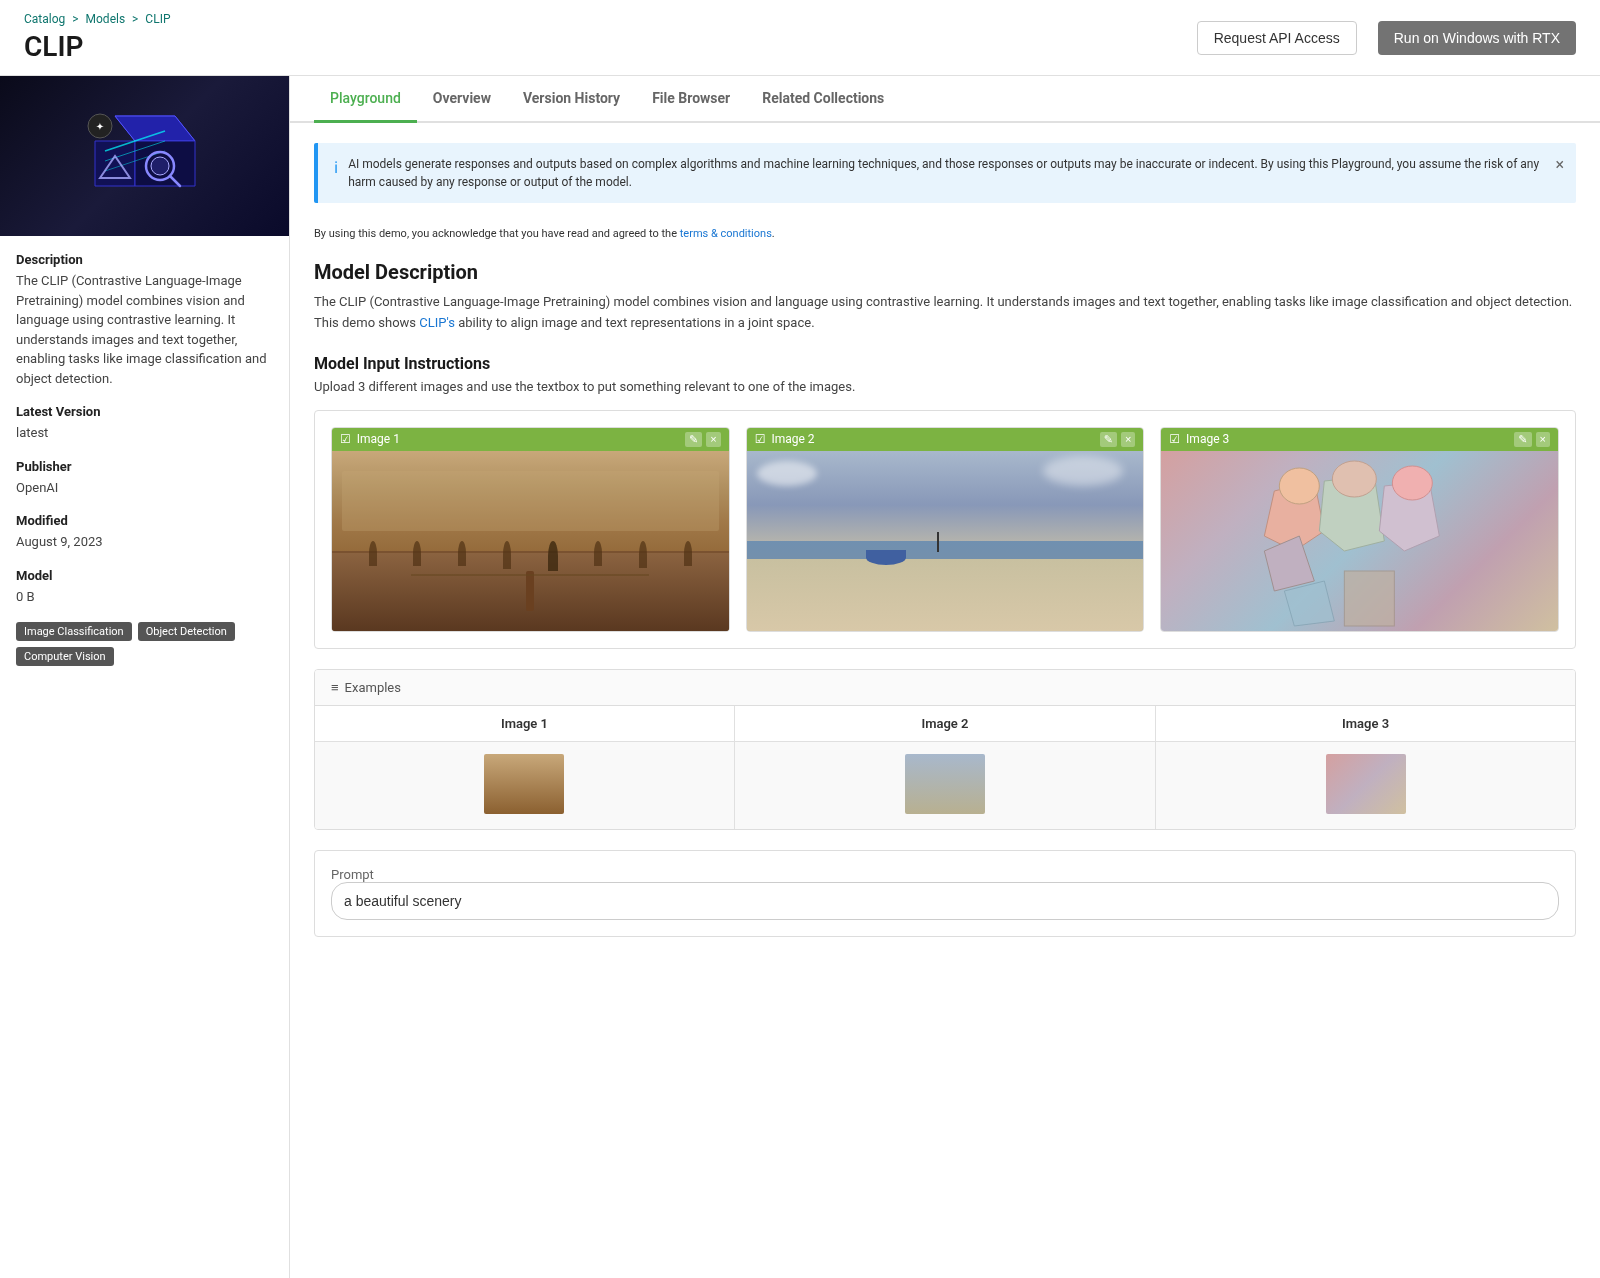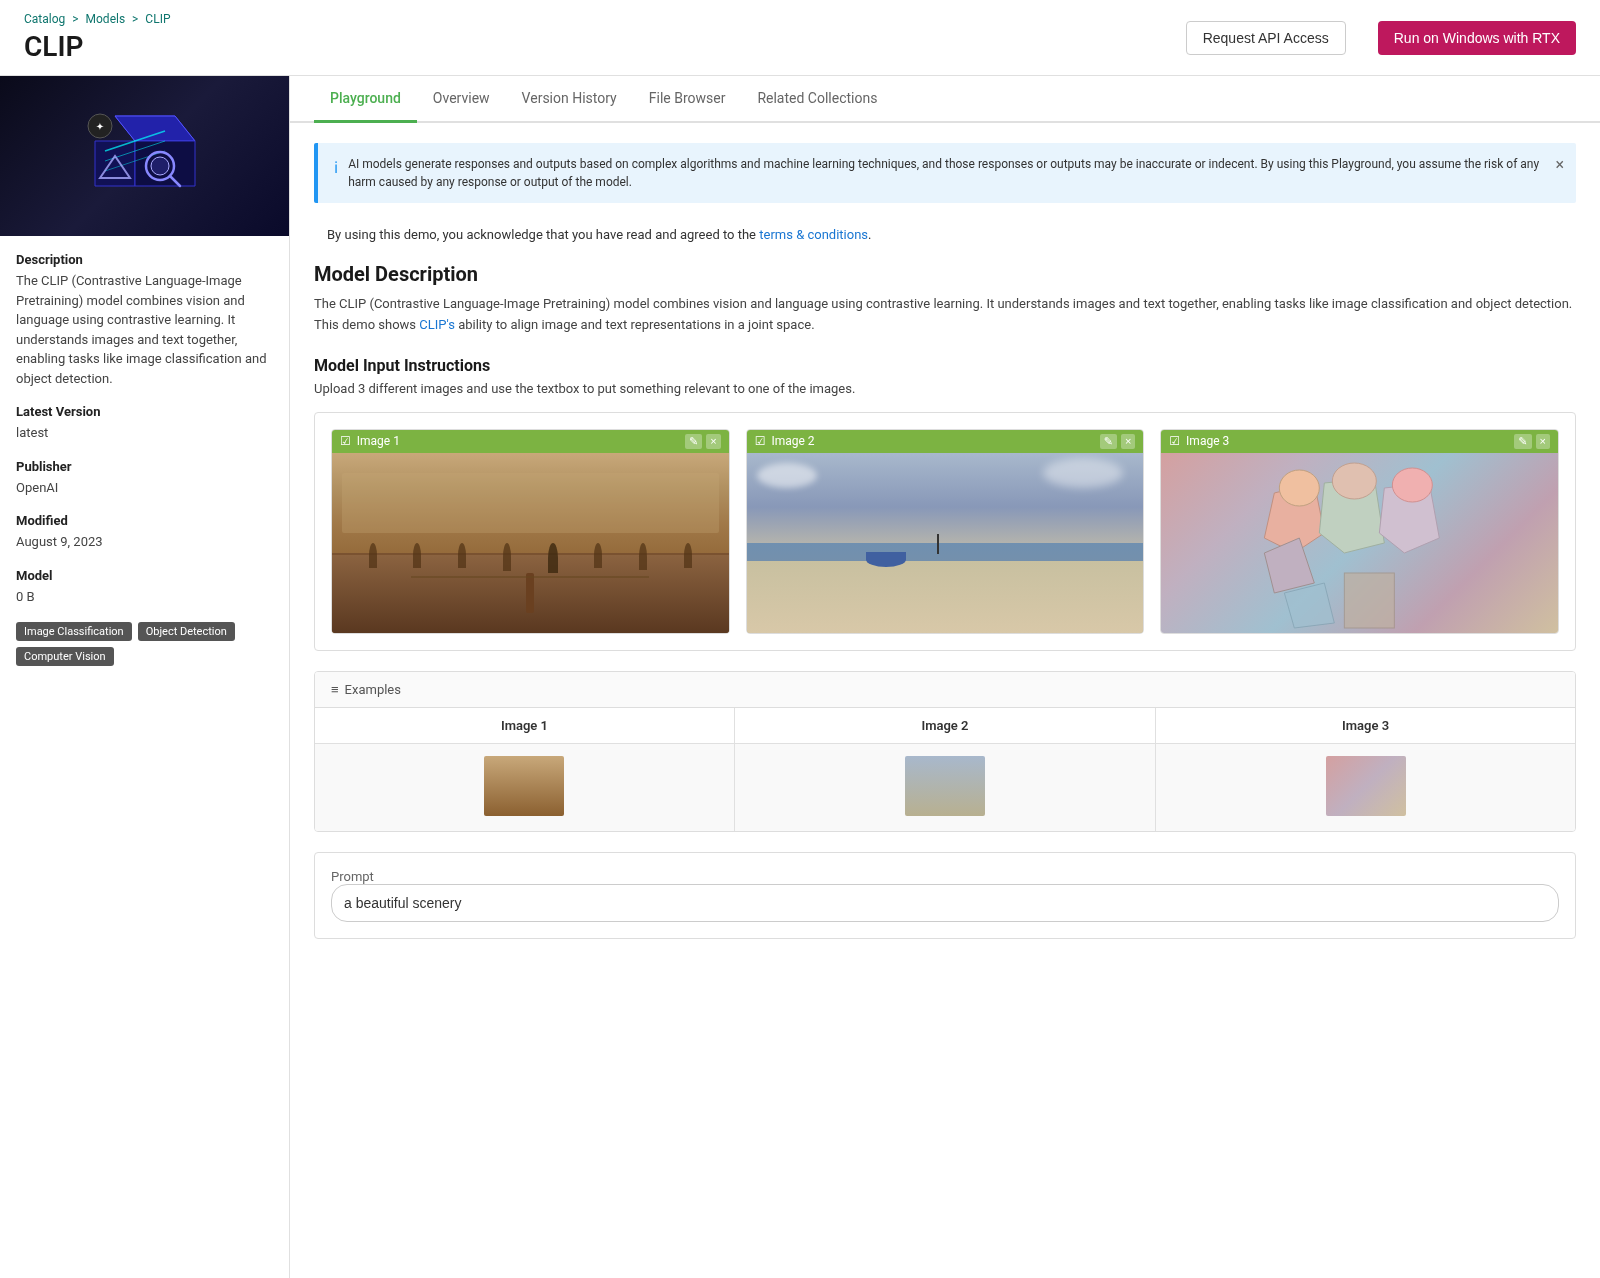--- a/index.html
+++ b/index.html
@@ -3,51 +3,51 @@
   <meta charset="utf-8">
   <style>
     * { box-sizing: border-box; margin: 0; padding: 0; }
     body { font-family: -apple-system, BlinkMacSystemFont, 'Segoe UI', Roboto, sans-serif; background: #f5f5f5; color: #333; font-size: 14px; }
 
     .top-bar { background: #fff; border-bottom: 1px solid #e0e0e0; padding: 12px 24px; display: flex; align-items: center; justify-content: space-between; }
     .breadcrumb { font-size: 12px; color: #888; margin-bottom: 4px; }
     .breadcrumb span { color: #0f766e; }
     .breadcrumb span.sep { margin: 0 4px; }
     .page-title { font-size: 28px; font-weight: 600; color: #1a1a1a; }
-    .top-actions { display: flex; gap: 12px; }
+    .top-actions { display: flex; gap: 21px; }
     .btn-request { border: 1px solid #ccc; background: #fff; padding: 8px 16px; border-radius: 4px; cursor: pointer; font-size: 14px; color: #333; }
-    .btn-run { background: #be185d; color: #fff; border: none; padding: 8px 16px; border-radius: 4px; cursor: pointer; font-size: 14px; font-weight: 500; margin-left: 20px; }
+    .btn-run { background: #737373; color: #fff; border: none; padding: 8px 16px; border-radius: 4px; cursor: pointer; font-size: 14px; font-weight: 500; }
 
     .main-layout { display: flex; min-height: calc(100vh - 70px); }
 
     .sidebar { width: 290px; min-width: 290px; background: #fff; border-right: 1px solid #e0e0e0; padding: 0; }
     .sidebar-image { width: 100%; height: 160px; background: #111; display: flex; align-items: center; justify-content: center; overflow: hidden; }
     .sidebar-image-inner { width: 100%; height: 100%; background: linear-gradient(135deg, #0a0a1a 0%, #1a1a3a 50%, #0a0a2a 100%); display: flex; align-items: center; justify-content: center; position: relative; }
 
     .sidebar-content { padding: 16px; }
     .sidebar-section { margin-bottom: 16px; }
     .sidebar-label { font-weight: 700; font-size: 13px; color: #222; margin-bottom: 4px; }
     .sidebar-value { font-size: 13px; color: #444; line-height: 1.5; }
     .tags { display: flex; flex-wrap: wrap; gap: 6px; margin-top: 8px; }
     .tag { background: #555; color: #fff; font-size: 11px; padding: 3px 8px; border-radius: 3px; }
 
     .content-area { flex: 1; background: #fff; }
 
     .tabs { display: flex; border-bottom: 2px solid #e0e0e0; padding: 0 24px; background: #fff; }
-    .tab { padding: 14px 16px; cursor: pointer; font-size: 14px; color: #666; border-bottom: 3px solid transparent; margin-bottom: -2px; }
+    .tab { padding: 14px 16px; cursor: pointer; font-size: 14px; color: #666; border-bottom: 3px solid transparent; margin-bottom: -2px; font-weight: bold; }
     .tab.active { color: #4caf50; border-bottom-color: #4caf50; font-weight: 500; }
 
     .playground-content { padding: 20px 24px; }
 
     .info-banner { background: #e8f4fd; border-left: 4px solid #2196f3; padding: 12px 16px; border-radius: 2px; margin-bottom: 24px; display: flex; align-items: flex-start; gap: 10px; position: relative; }
     .info-icon { color: #2196f3; font-size: 16px; flex-shrink: 0; margin-top: 1px; }
     .info-text { font-size: 12px; color: #333; line-height: 1.5; flex: 1; }
     .info-close { position: absolute; right: 12px; top: 12px; cursor: pointer; color: #666; font-size: 16px; }
 
-    .tos-text { font-size: 13px; color: #333; margin-bottom: 20px; margin-left: 13px; }
+    .tos-text { font-size: 11px; color: #333; margin-bottom: 20px; }
     .tos-link { color: #1976d2; text-decoration: none; }
 
     .section-title { font-size: 20px; font-weight: 700; color: #1a1a1a; margin-bottom: 8px; }
     .section-desc { font-size: 13px; color: #444; line-height: 1.6; margin-bottom: 20px; }
     .desc-link { color: #1976d2; text-decoration: none; }
 
     .instructions-title { font-size: 16px; font-weight: 700; color: #1a1a1a; margin-bottom: 6px; }
     .instructions-text { font-size: 13px; color: #444; margin-bottom: 16px; }
 
     .images-upload-area { border: 1px solid #ddd; border-radius: 4px; padding: 16px; margin-bottom: 20px; }

